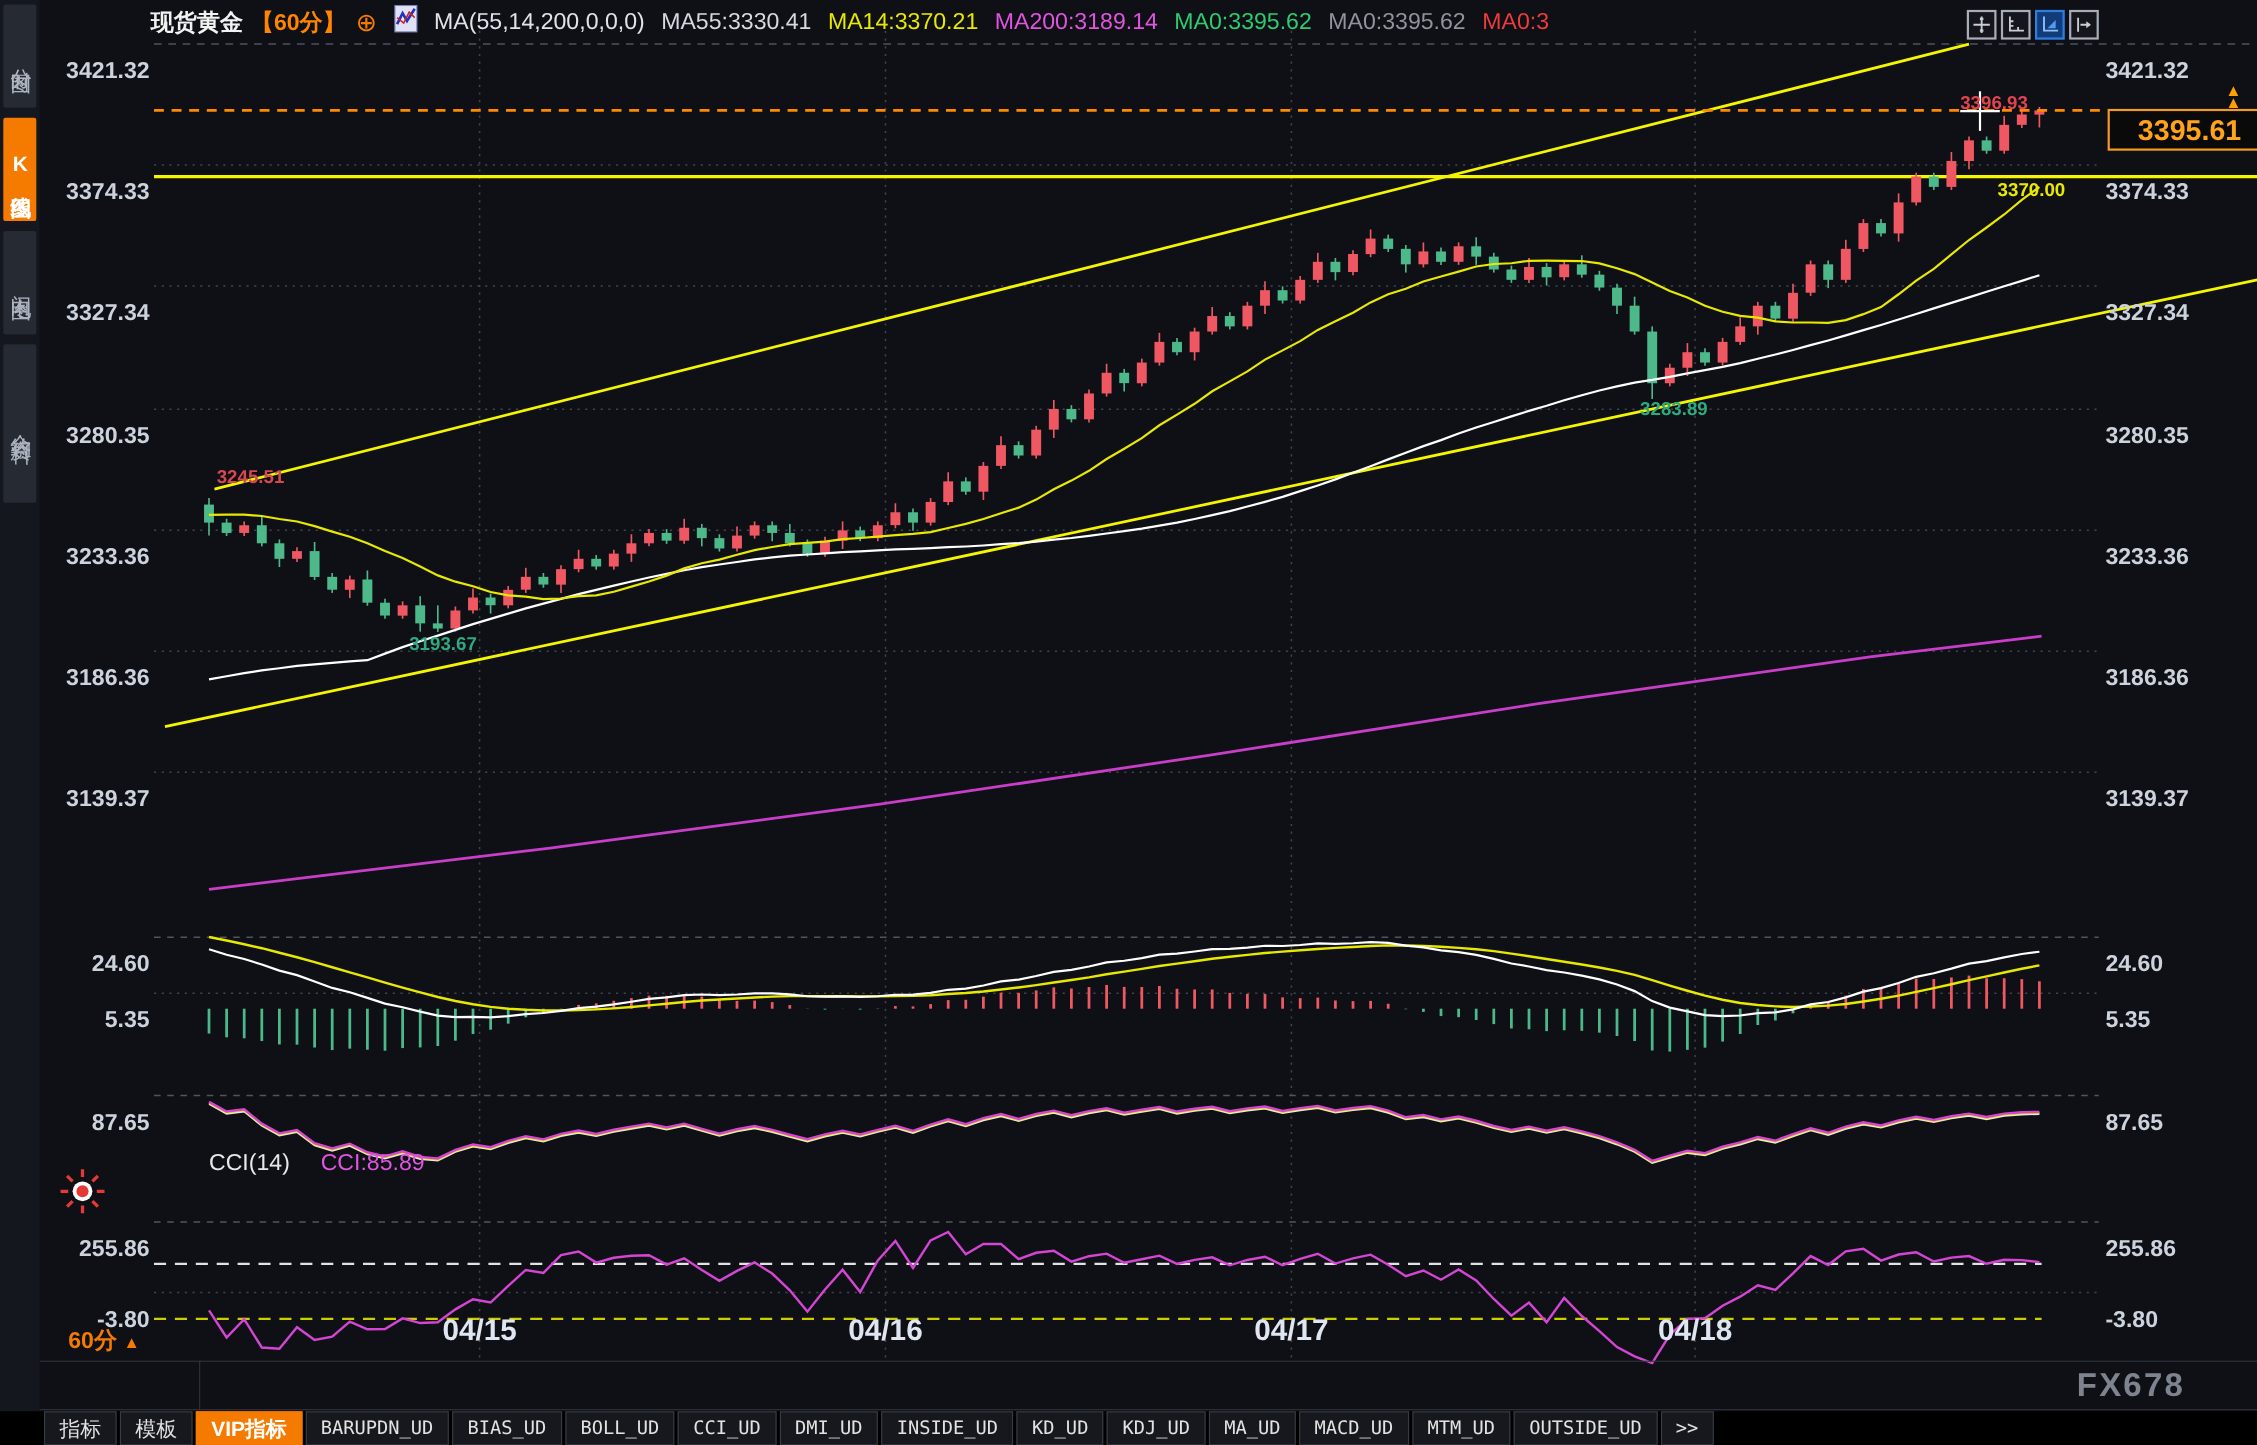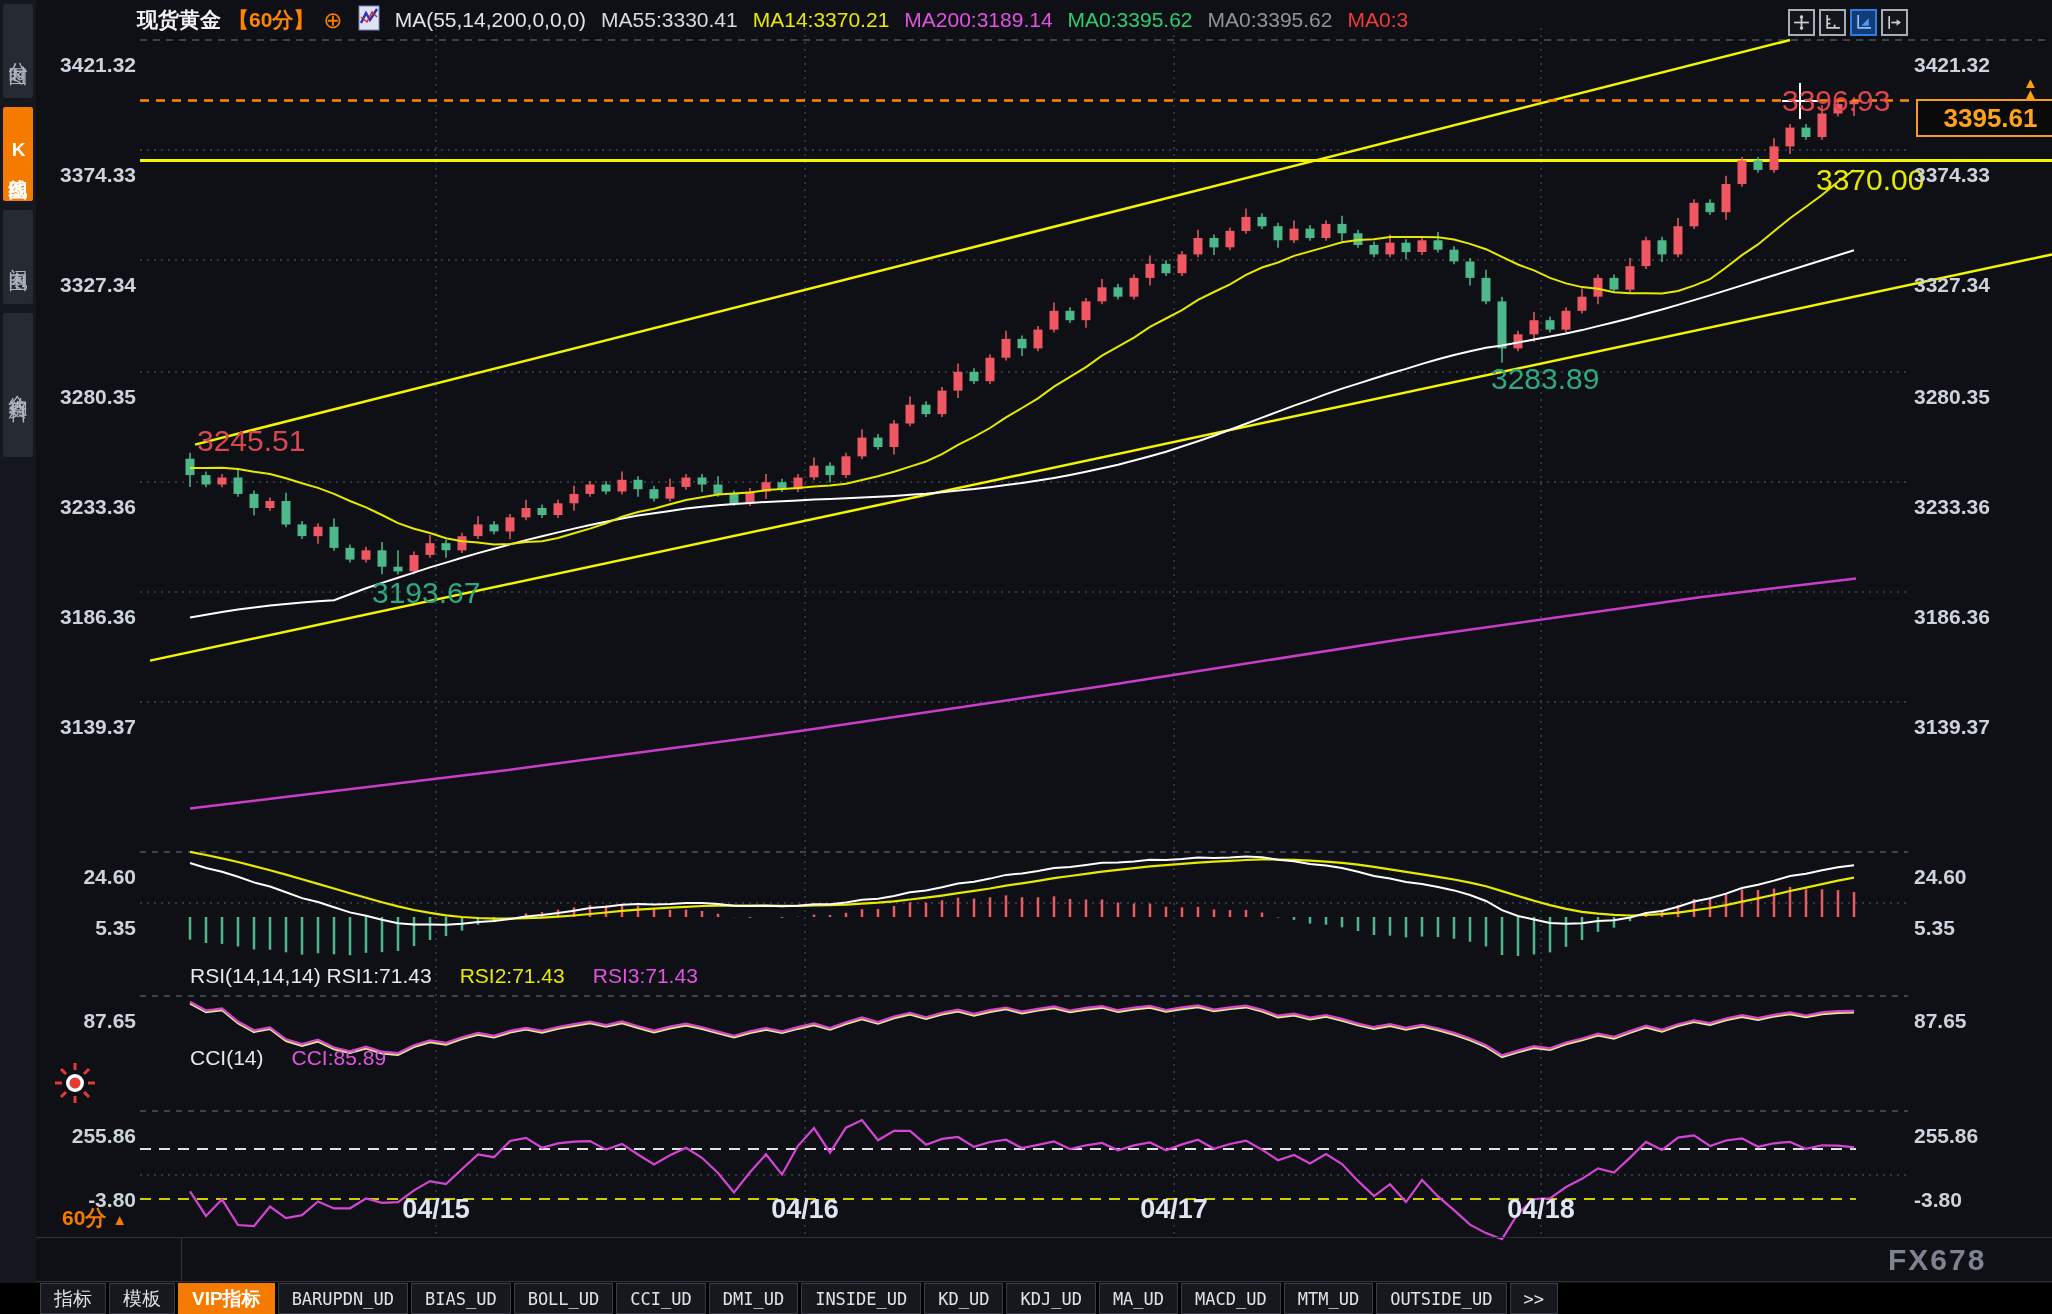--- a/index.html
+++ b/index.html
@@ -24,21 +24,21 @@
   
   #trbtns{position:absolute;left:1788px;top:9px;display:flex;gap:4px;z-index:5;}
   .trb{width:27px;height:27px;background:#14161c;border:2px solid #a8aeb8;display:flex;
     align-items:center;justify-content:center;box-sizing:border-box;}
   .trb.active{border-color:#2f7de1;background:#123c78;}
   
   .axlbl{position:absolute;color:#ccd3dd;font-size:21px;font-weight:600;z-index:4;margin-top:26px;}
   .axlbl.left{left:38px;width:98px;text-align:right;}
   .axlbl.right{left:1914px;width:120px;text-align:left;}
   
-  .ann{position:absolute;font-size:30px;font-weight:400;z-index:4;white-space:nowrap;}
+  .ann{position:absolute;font-size:17px;font-weight:700;z-index:4;white-space:nowrap;}
   
   .ind-row{position:absolute;left:190px;display:flex;gap:28px;font-size:21px;z-index:4;white-space:nowrap;}
   .il-w{color:#e8e8e8;} .il-y{color:#e8e800;} .il-m{color:#e054e0;}
   
   #pricebox{position:absolute;left:1916px;top:99px;width:149px;height:38px;background:#0a0a0a;
     border:2px solid #f59a23;color:#ffa31a;font-size:26px;font-weight:700;
     display:flex;align-items:center;justify-content:center;z-index:5;box-sizing:border-box;}
   #pb-arrows{position:absolute;left:2023px;top:77px;color:#ffa000;font-size:15px;line-height:11px;
     text-align:center;z-index:5;}
   
@@ -498,25 +498,20 @@
   <div class="ann" style="left:1491px;top:362px;color:#2fa97e">3283.89</div>
 
   <div id="pricebox">
       <span>3395.61</span>
     </div>
   <div id="pb-arrows">
     <div>▲</div>
     <div>▲</div>
   </div>
 
-  <div class="ind-row" style="top:964px">
-    <span class="il-w">RSI(14,14,14) RSI1:71.43</span>
-    <span class="il-y">RSI2:71.43</span>
-    <span class="il-m">RSI3:71.43</span>
-  </div>
   <div class="ind-row" style="top:1046px">
     <span class="il-w">CCI(14)</span>
     <span class="il-m">CCI:85.89</span>
   </div>
 
   <svg id="burst" width="46" height="46" viewBox="0 0 46 46">
     <g stroke="#e53935" stroke-width="3">
       <line x1="23" y1="3" x2="23" y2="10"></line>
         <line x1="23" y1="36" x2="23" y2="43"></line>
       <line x1="3" y1="23" x2="10" y2="23"></line>

